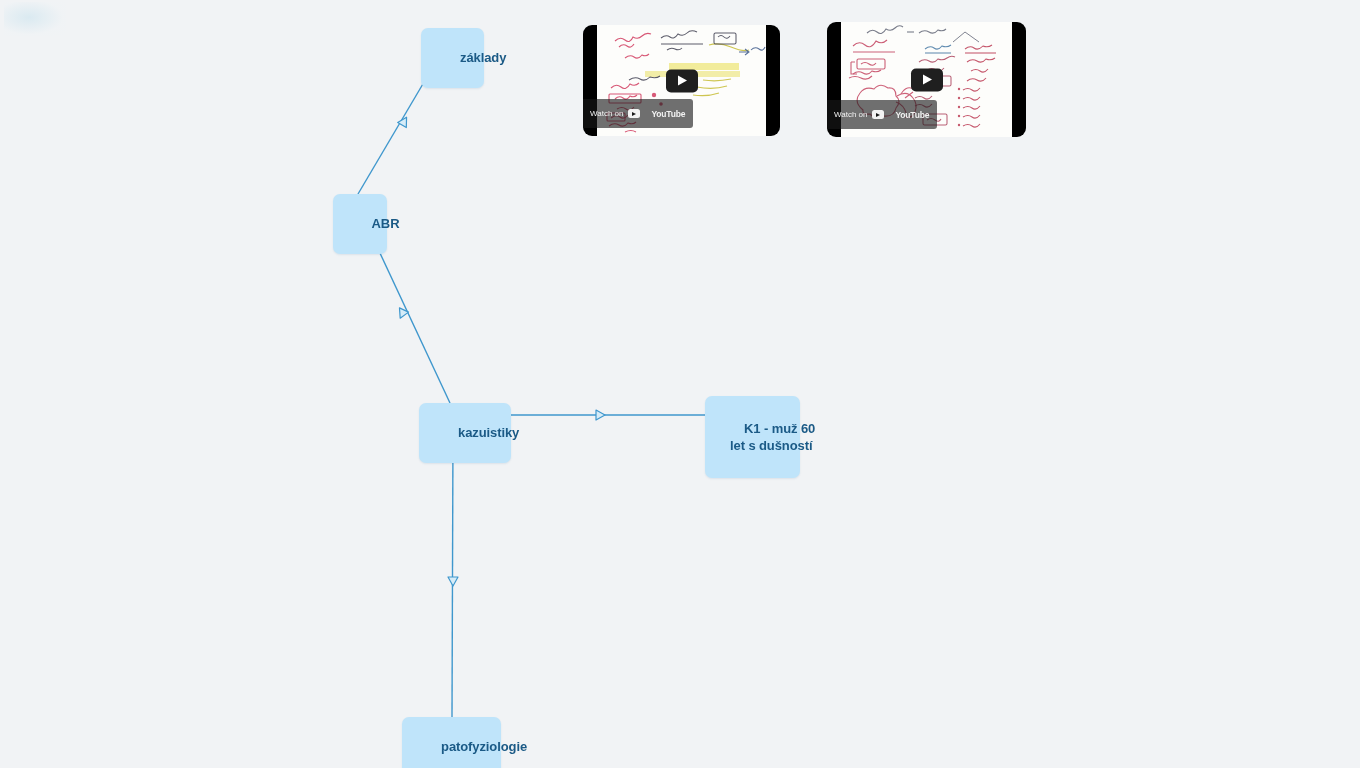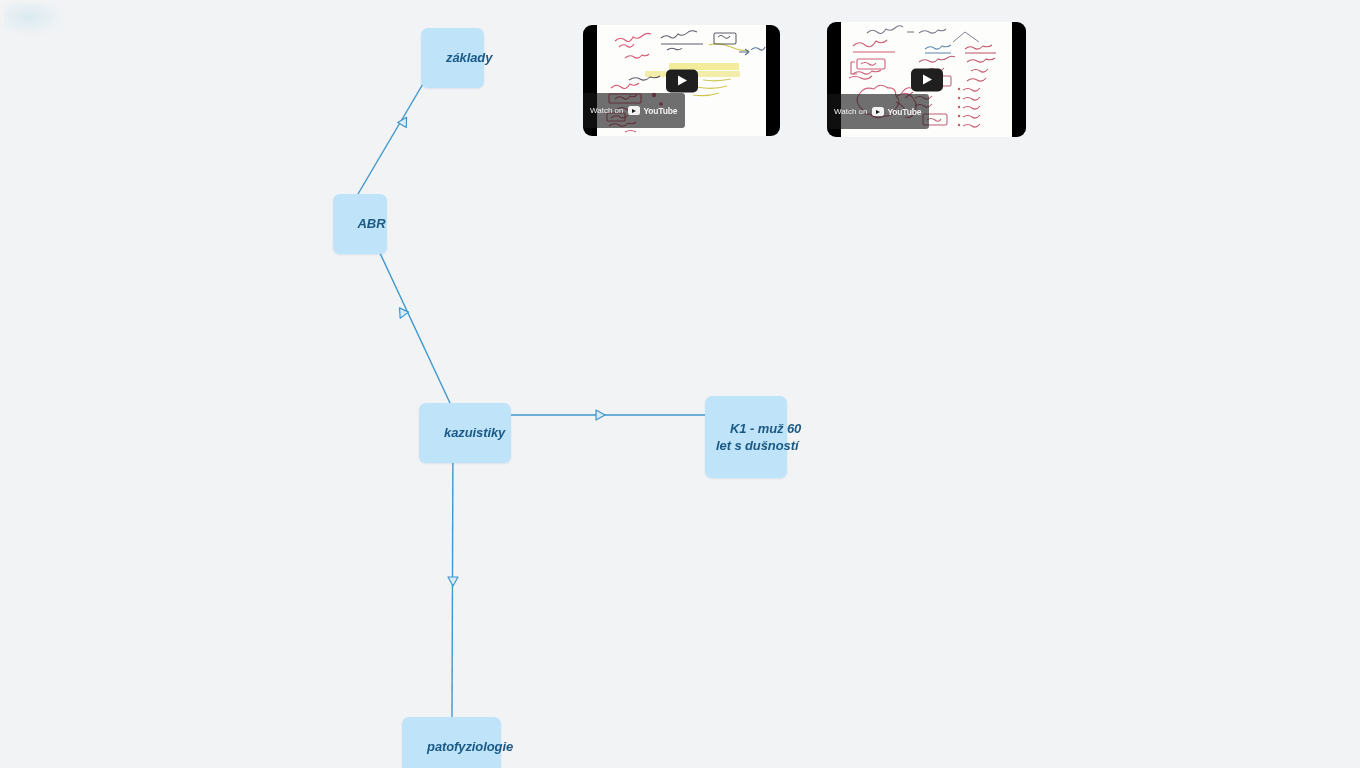--- a/index.html
+++ b/index.html
@@ -33,27 +33,26 @@
 
   
   .node {
     position: absolute;
     background: #bfe4fa;
     color: #1b5a86;
     font-weight: bold;
     font-size: 13px;
     line-height: 1.22;
     border-radius: 7px;
-    padding: 6px 11px;
+    padding: 6px 25px;
     text-align: center;
     white-space: pre;
     box-sizing: border-box;
     letter-spacing: -0.1px;
     box-shadow: 0 1px 2px rgba(27,90,134,0.10);
-    font-style: italic;
   }
   .node.multiline { line-height: 1.35; }
 
   
   .yt-embed {
     position: absolute;
     background: #000;
     border-radius: 9px;
     overflow: hidden;
     box-sizing: border-box;
@@ -86,21 +85,21 @@
     width: 0; height: 0;
     border-left: 9px solid #ffffff;
     border-top: 5.5px solid transparent;
     border-bottom: 5.5px solid transparent;
     margin-left: 2px;
   }
   .yt-watch {
     position: absolute;
     left: 0;
     bottom: 8px;
-    height: 35px;
+    height: 29px;
     display: flex;
     align-items: center;
     gap: 4px;
     padding: 0 8px 0 7px;
     background: rgba(25,25,25,0.62);
     border-top-right-radius: 3px;
     border-bottom-right-radius: 3px;
     color: #f2f2f2;
     font-size: 8px;
     font-family: "Liberation Sans", sans-serif;
@@ -119,20 +118,21 @@
     width: 0; height: 0;
     border-left: 4px solid #1a1a1a;
     border-top: 2.4px solid transparent;
     border-bottom: 2.4px solid transparent;
     margin-left: 1px;
   }
   .yt-watch .brand {
     font-weight: bold;
     letter-spacing: -0.2px;
     font-size: 8.5px;
+    margin-left: 8px;
   }
 
   .corner-smudge {
     position: absolute;
     left: 4px;
     top: 2px;
     width: 62px;
     height: 34px;
     background: radial-gradient(ellipse at 40% 45%, rgba(214,232,240,0.85) 0%, rgba(238,243,246,0.25) 65%, rgba(241,243,245,0) 100%);
     pointer-events: none;
@@ -170,21 +170,21 @@
   </div>
 
   <div class="node" style="left:333px; top:194px; width:54px;">
     <span>ABR</span>
   </div>
 
   <div class="node" style="left:419px; top:403px; width:92px;">
     <span>kazuistiky</span>
   </div>
 
-  <div class="node multiline" style="left:705px; top:396px; width:82px;">
+  <div class="node multiline" style="left:705px; top:396px; width:95px;">
     <span>K1 - muž 60
 let s dušností</span>
   </div>
 
   <div class="node" style="left:402px; top:717px; width:99px;">
     <span>patofyziologie</span>
   </div>
 
   <div class="yt-embed" style="left:583px; top:25px; width:197px; height:111px;">
     <div class="yt-inner" style="left:14px; right:14px;">

